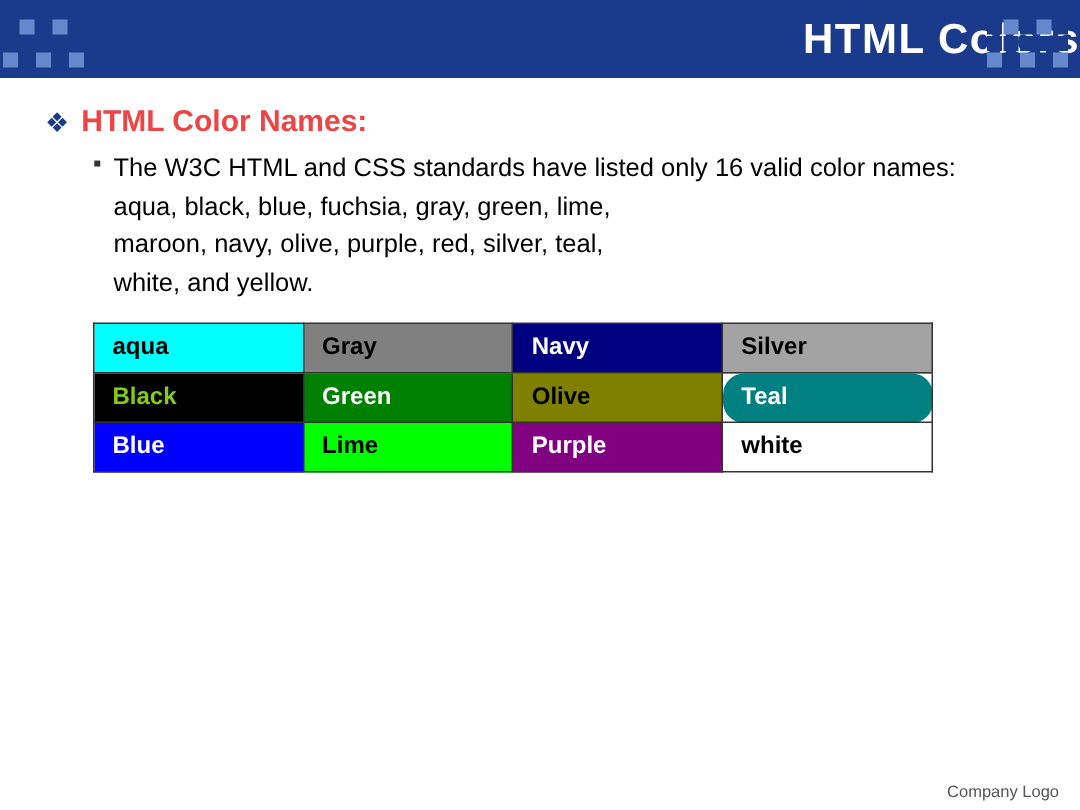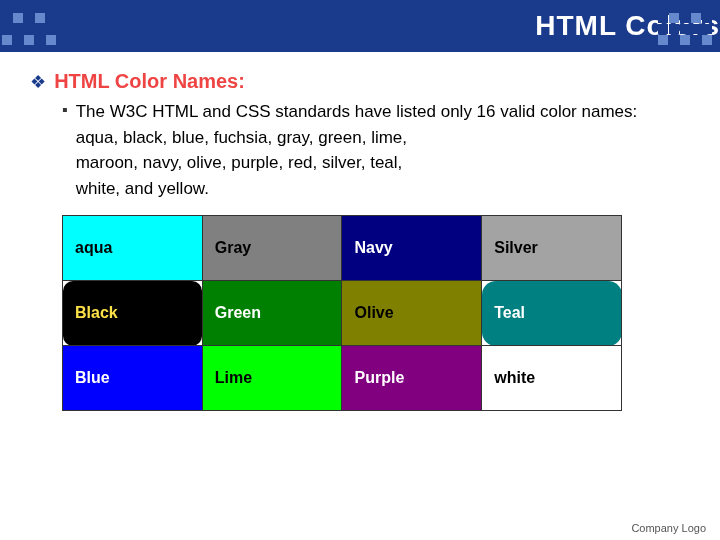--- a/index.html
+++ b/index.html
@@ -106,34 +106,34 @@
       margin-top: 10px;
     }
 
     .color-table {
       border-collapse: collapse;
       width: 560px;
     }
 
     .color-table td {
       border: 1px solid #333;
-      padding: 23px 12px;
+      padding: 7px 12px;
       font-size: 16px;
       font-weight: bold;
       width: 140px;
     }
 
     
     .cell-aqua    { background: aqua; color: #000; }
     .cell-gray    { background: gray; color: #000; }
     .cell-navy    { background: navy; color: #fff; }
     .cell-silver  { background: #a3a3a3; color: #000; }
 
     
-    .cell-black   { background: black; color: #fde047; border-radius: 10px; }
+    .cell-black   { background: black; color: #84cc16; }
     .cell-green   { background: green; color: #fff; }
     .cell-olive   { background: olive; color: #000; }
     .cell-teal    { background: teal; color: #fff; border-radius: 14px; }
 
     
     .cell-blue    { background: blue; color: #fff; }
     .cell-lime    { background: lime; color: #000; }
     .cell-purple  { background: purple; color: #fff; }
     .cell-white   { background: white; color: #000; }
 

